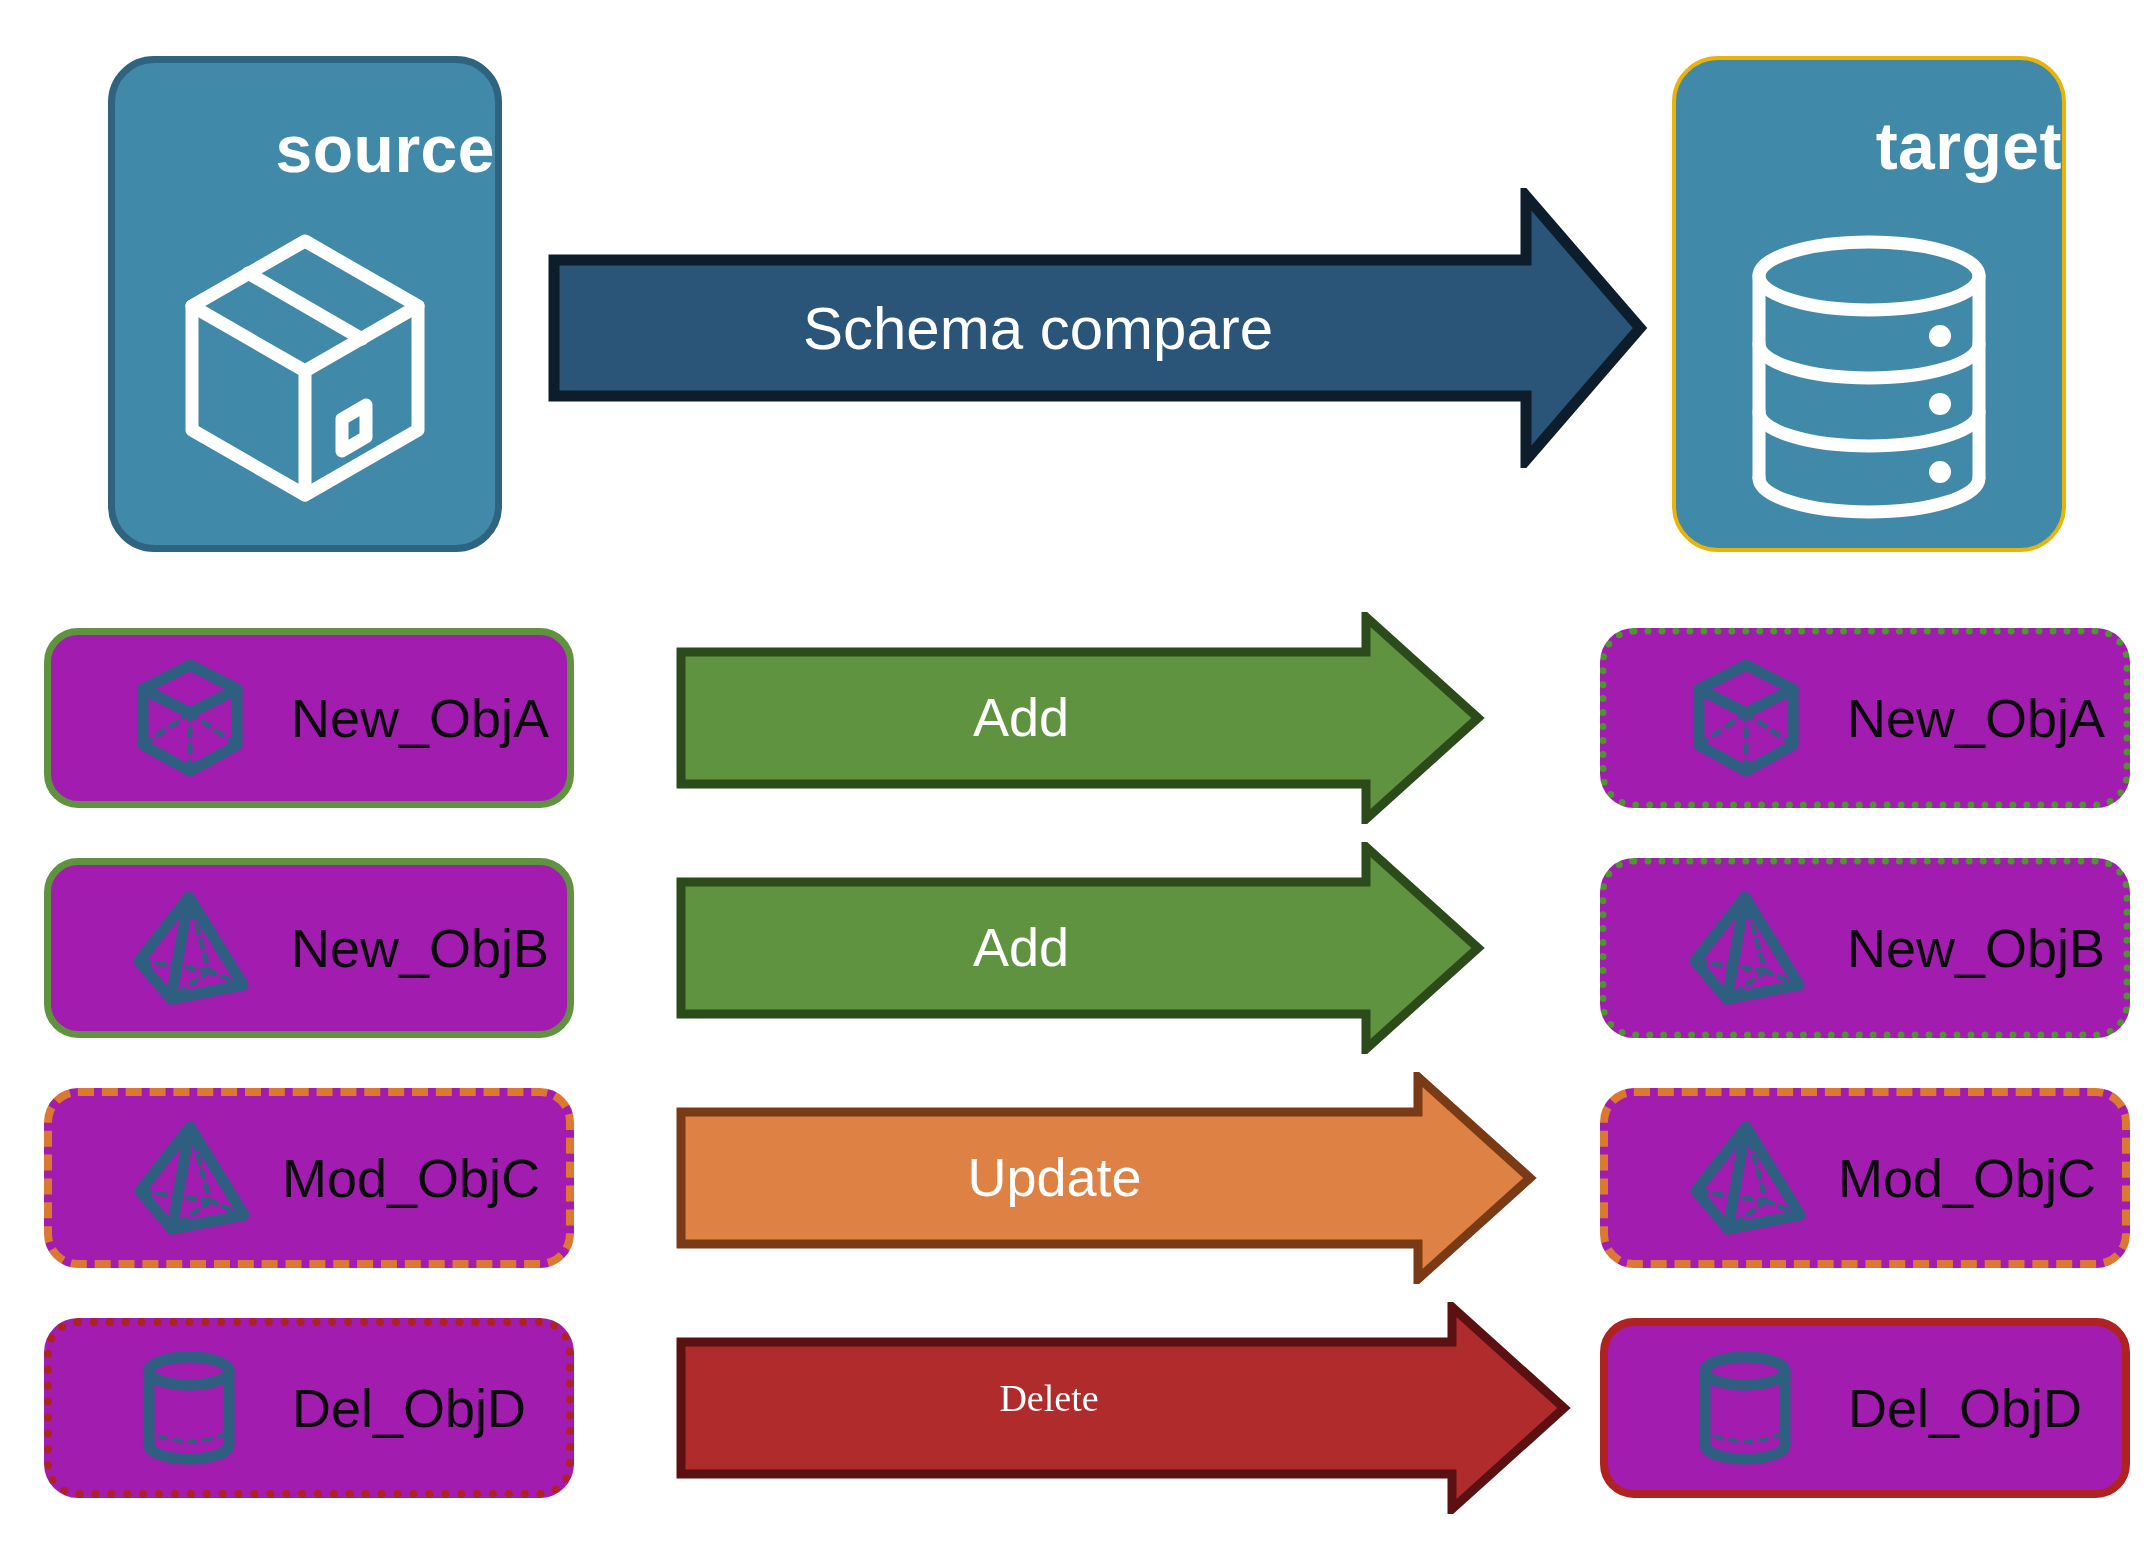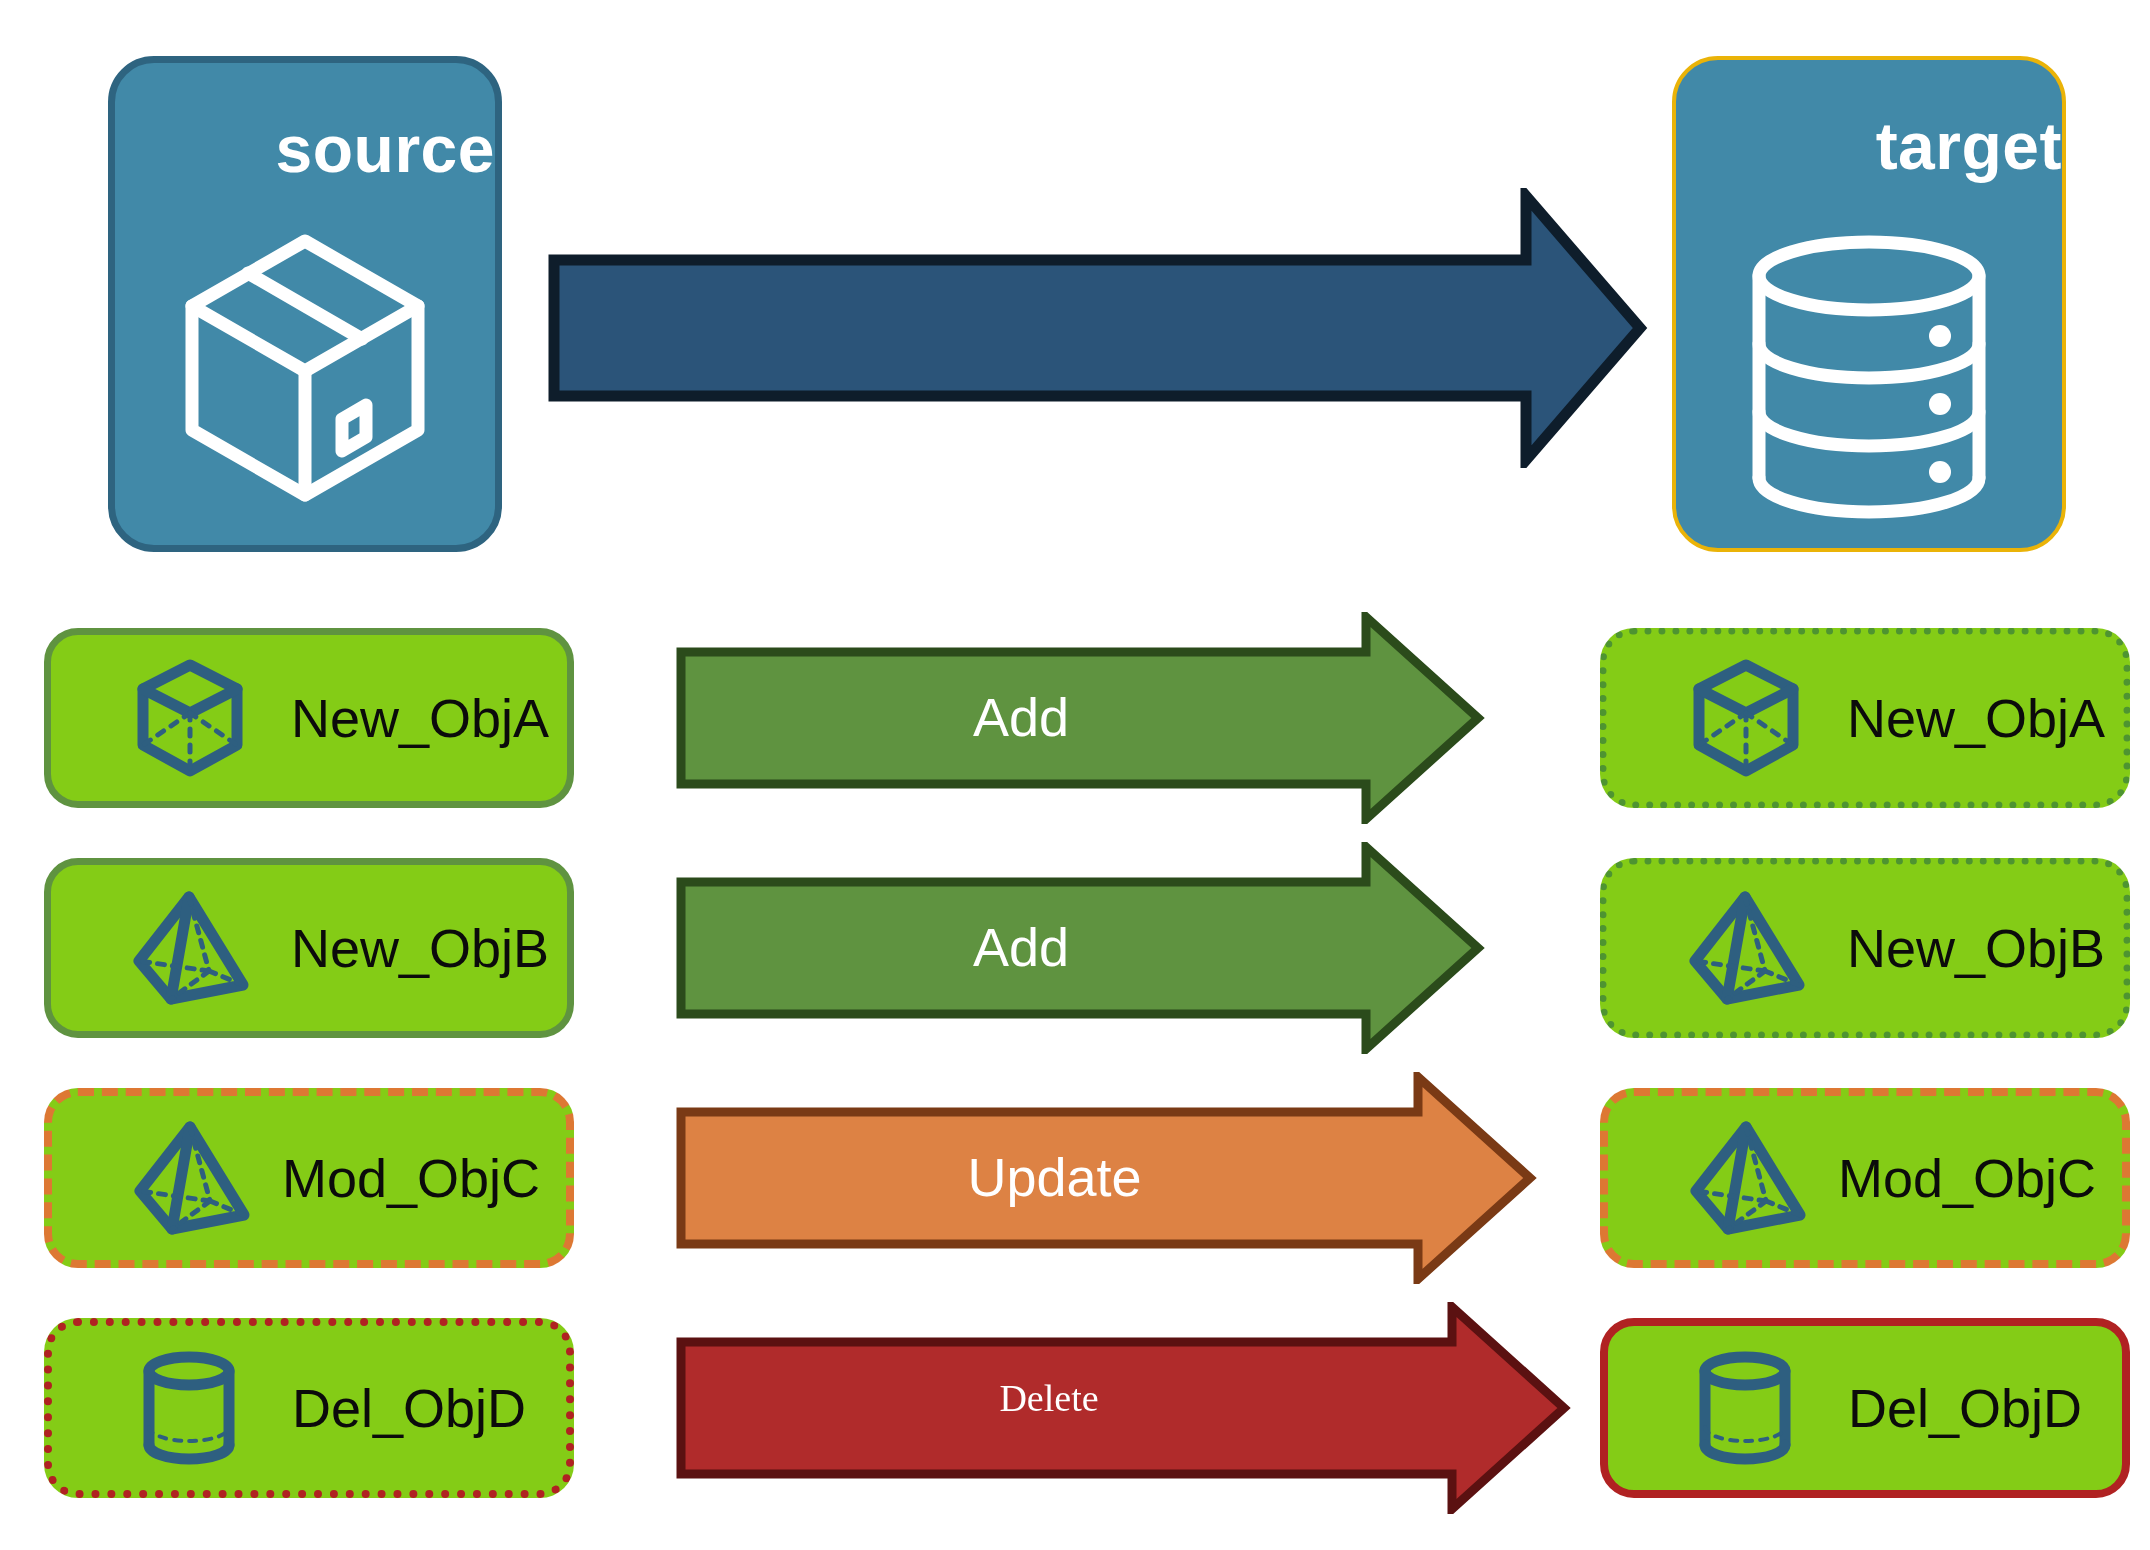--- a/index.html
+++ b/index.html
@@ -8,21 +8,21 @@
 
   .stage{position:absolute;left:0;top:0;width:2150px;height:1550px;}
 
   
   .endpoint{position:absolute;border-radius:46px;box-sizing:border-box;}
   .endpoint-title{position:absolute;left:0;right:0;text-align:right;
     color:#ffffff;font-weight:bold;letter-spacing:.5px;}
   .endpoint-icon{position:absolute;left:50%;transform:translateX(-50%);}
 
   
-  .card{position:absolute;box-sizing:border-box;background:#84cc16;
+  .card{position:absolute;box-sizing:border-box;background:#a21caf;
         border-radius:34px;display:flex;align-items:center;}
   .card-icon{flex:0 0 auto;display:flex;align-items:center;justify-content:center;}
   .card-label{font-size:54px;color:#0b0b0b;white-space:nowrap;line-height:1;}
 
   .b-solid{border-style:solid;}
   .b-dashed{border-style:dashed;}
   .b-dotted{border-style:dotted;}
 
   
   .arrow{position:absolute;}
@@ -46,20 +46,21 @@
           <path d="M172 196 L196 182 L196 214 L172 228 Z"></path>
         </g>
       </svg>
     </div>
   </div>
 
   <div class="arrow" style="left:548px;top:188px;width:1100px;height:280px;">
     <svg width="1100" height="280" viewBox="0 0 1100 280">
       <path d="M6 72 L978 72 L978 8 L1092 140 L978 272 L978 208 L6 208 Z" fill="#2B5479" stroke="#0E1D2B" stroke-width="11" stroke-linejoin="miter"></path>
     </svg>
+    <div class="arrow-text" style="top:106px;font-size:60px;right:120px;left:0;">Schema compare</div>
   </div>
 
   <div class="endpoint" style="left:1672px;top:56px;width:394px;height:496px;background:#4189A8;border:4px solid #eab308;">
     <div class="endpoint-title" style="top:48px;font-size:66px;">target</div>
     <div class="endpoint-icon" style="top:172px;">
       <svg width="250" height="290" viewBox="0 0 250 290">
         <g fill="none" stroke="#ffffff" stroke-width="13" stroke-linejoin="round" stroke-linecap="round">
           <ellipse cx="125" cy="44" rx="110" ry="34"></ellipse>
           <path d="M15 44 L15 246"></path>
           <path d="M235 44 L235 246"></path>

